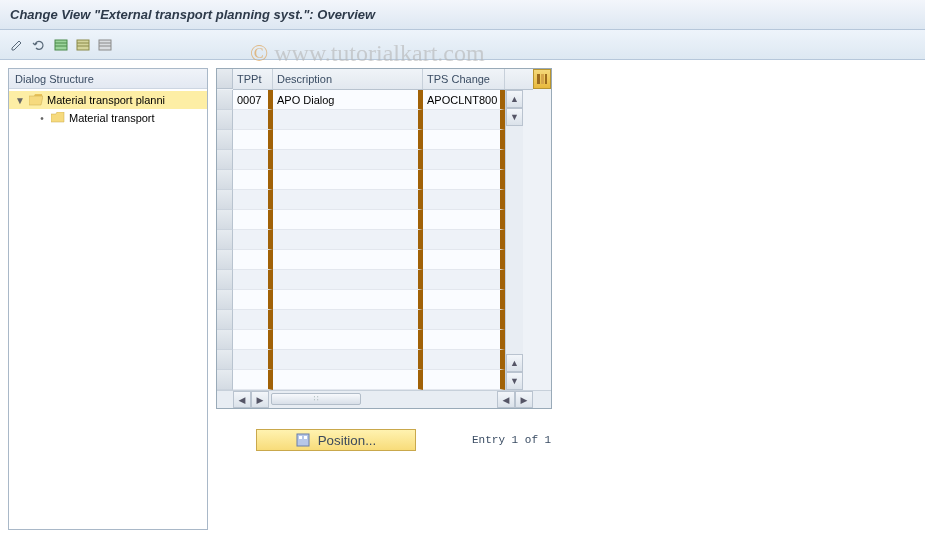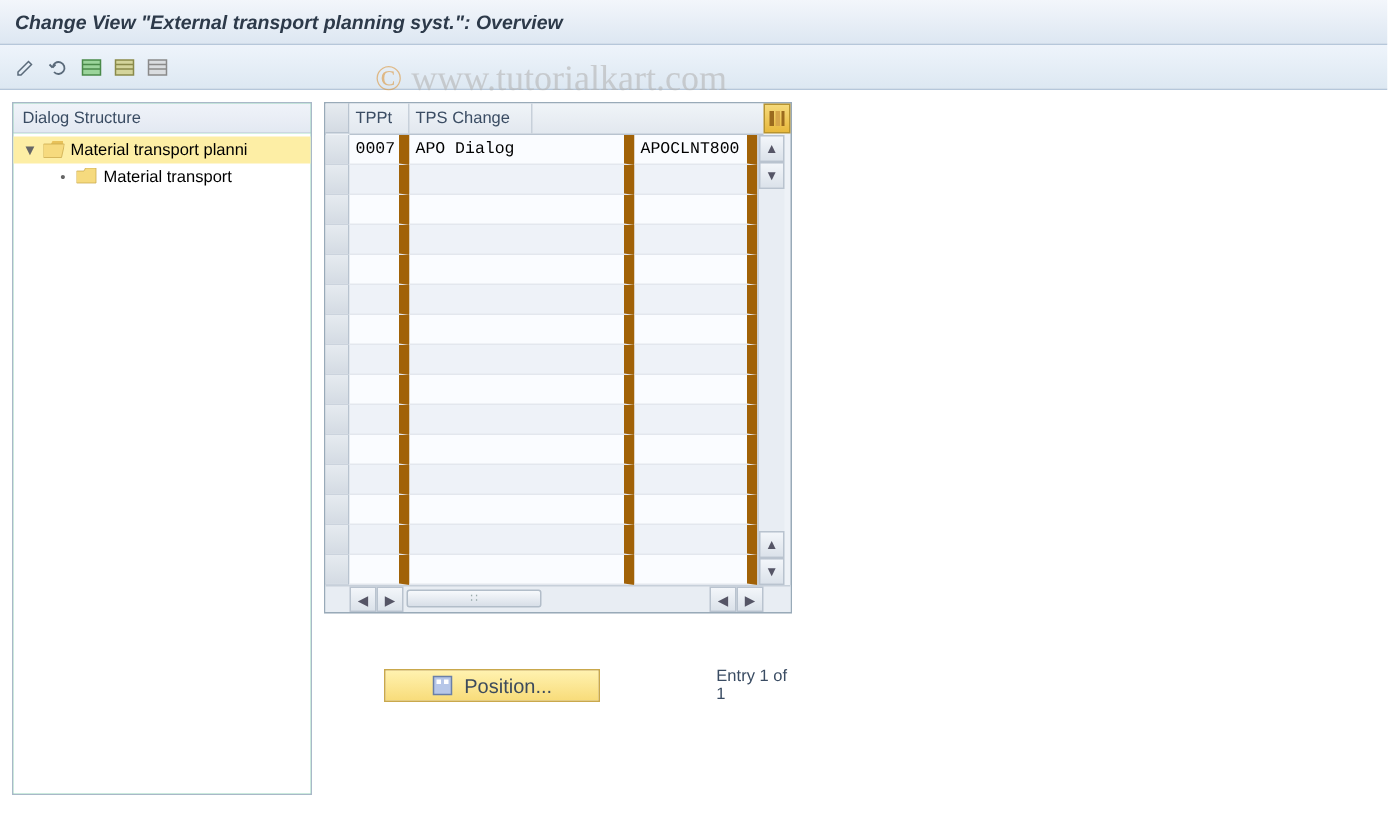--- a/index.html
+++ b/index.html
@@ -53,21 +53,21 @@
 .watermark .c { color: rgba(220,150,60,0.6);}
 .main {
   display: flex;
   align-items: flex-start;
   padding: 8px;
   gap: 8px;
 }
 .tree-panel {
   width: 200px;
   border: 1px solid #a9b8c8;
-  background: #86efac;
+  background: #fca5a5;
 }
 .tree-header {
   background: linear-gradient(#f0f3f9,#e3e9f2);
   border-bottom: 1px solid #cdd6e2;
   height: 20px;
   line-height: 20px;
   padding-left: 6px;
   color: #3a4c63;
 }
 .tree-body {
@@ -90,21 +90,21 @@
   width: 10px; height: 10px; margin-right: 4px;
   display: inline-flex; align-items:center; justify-content:center;
   font-size: 10px; color: #666;
 }
 .folder-icon {
   width: 14px; height: 12px; margin-right: 4px;
   display:inline-block;
 }
 .folder-icon svg { width:14px; height:12px;}
 .right-panel {
-  width: 312px;
+  width: 336px;
 }
 .grid-wrap {
   border: 1px solid #99aab8;
   background: #eef2f7;
   position: relative;
 }
 .row-headers {
   display: flex;
   flex-direction: column;
 }
@@ -136,25 +136,24 @@
   width: 18px; height: 20px;
   background: linear-gradient(#f5d97a,#e8b93d);
   border: 1px solid #b79430;
   display:flex;align-items:center;justify-content:center;
 }
 .body-rows { display:flex; flex-direction:column;}
 .body-row { display:flex;}
 .cell {
   height: 20px; line-height: 20px;
   padding-left: 4px;
-  border-right: 7px solid #a16207;
+  border-right: 5px solid #a16207;
   border-bottom: 1px solid #e3e7ee;
   background: #fafcff;
   overflow: hidden;
-  font-family: Liberation Mono, monospace;
 }
 .body-row:nth-child(even) .cell { background: #eef2f8;}
 .c-tppt { width: 40px;}
 .c-desc { width: 150px;}
 .c-part { width: 82px;}
 .vscroll {
   width: 18px;
   background: #e8edf3;
   border-left: 1px solid #c7d0da;
   display: flex;
@@ -191,39 +190,40 @@
   width: 90px; height: 12px;
   background: linear-gradient(#f7f9fc,#d8dfe8);
   border: 1px solid #b2bdc9;
   border-radius: 2px;
   text-align: center;
   font-size: 8px; color:#9aa;
 }
 .footer-row {
   display:flex;
   align-items:center;
-  margin-top: 36px;
+  margin-top: 20px;
   padding-left: 40px;
-  gap: 78px;
+  gap: 56px;
 }
 .position-btn {
   width: 160px; height: 22px;
   background: linear-gradient(#fff2b0,#f8dc7a);
   border: 1px solid #c9a84c;
   display:flex;align-items:center;justify-content:center;
   gap: 8px;
   cursor: pointer;
   color: #3c4a5c;
 }
 .position-btn .ico {
   width: 14px; height: 14px;
   display:inline-block;
 }
 .entry-text {
   color: #3a4c63;
+  font-family: Liberation Mono, monospace;
 }
 </style>
 </head>
 <body>
 
 <div class="titlebar">Change View "External transport planning syst.": Overview</div>
 
 <div class="toolbar">
   <button class="tool-btn" title="Display/Change">
     <svg width="14" height="14" viewBox="0 0 14 14">
@@ -288,20 +288,21 @@
     </div>
   </div>
 
   <div class="right-panel">
     <div class="grid-wrap">
       <div style="display:flex;">
         <div class="corner"></div>
         <div style="flex:1;">
           <div class="col-headers">
             <div class="col-header c-tppt">TPPt</div>
+            <div class="col-header c-desc">Description</div>
             <div class="col-header c-part">TPS Change</div>
           </div>
         </div>
         <div class="config-cell">
           <svg width="12" height="12" viewBox="0 0 12 12">
               <rect x="1" y="1" width="3" height="10" fill="#9b6b1e"></rect>
               <rect x="5" y="1" width="3" height="10" fill="#d6a64a"></rect>
               <rect x="9" y="1" width="2" height="10" fill="#9b6b1e"></rect>
             </svg>
         </div>

